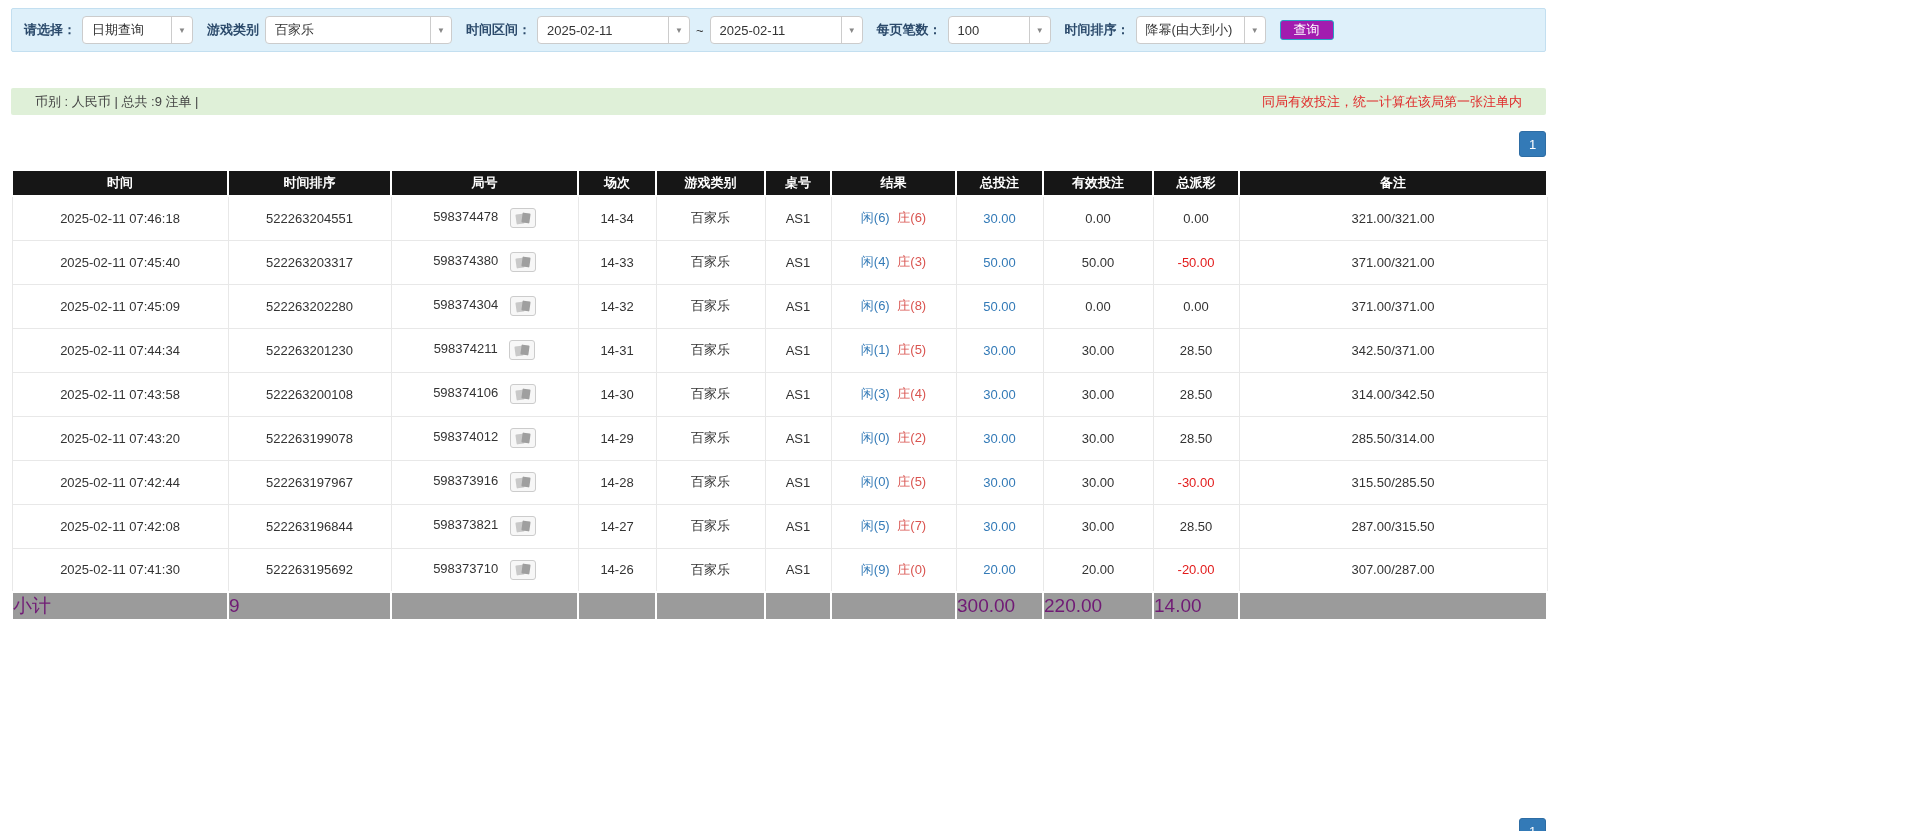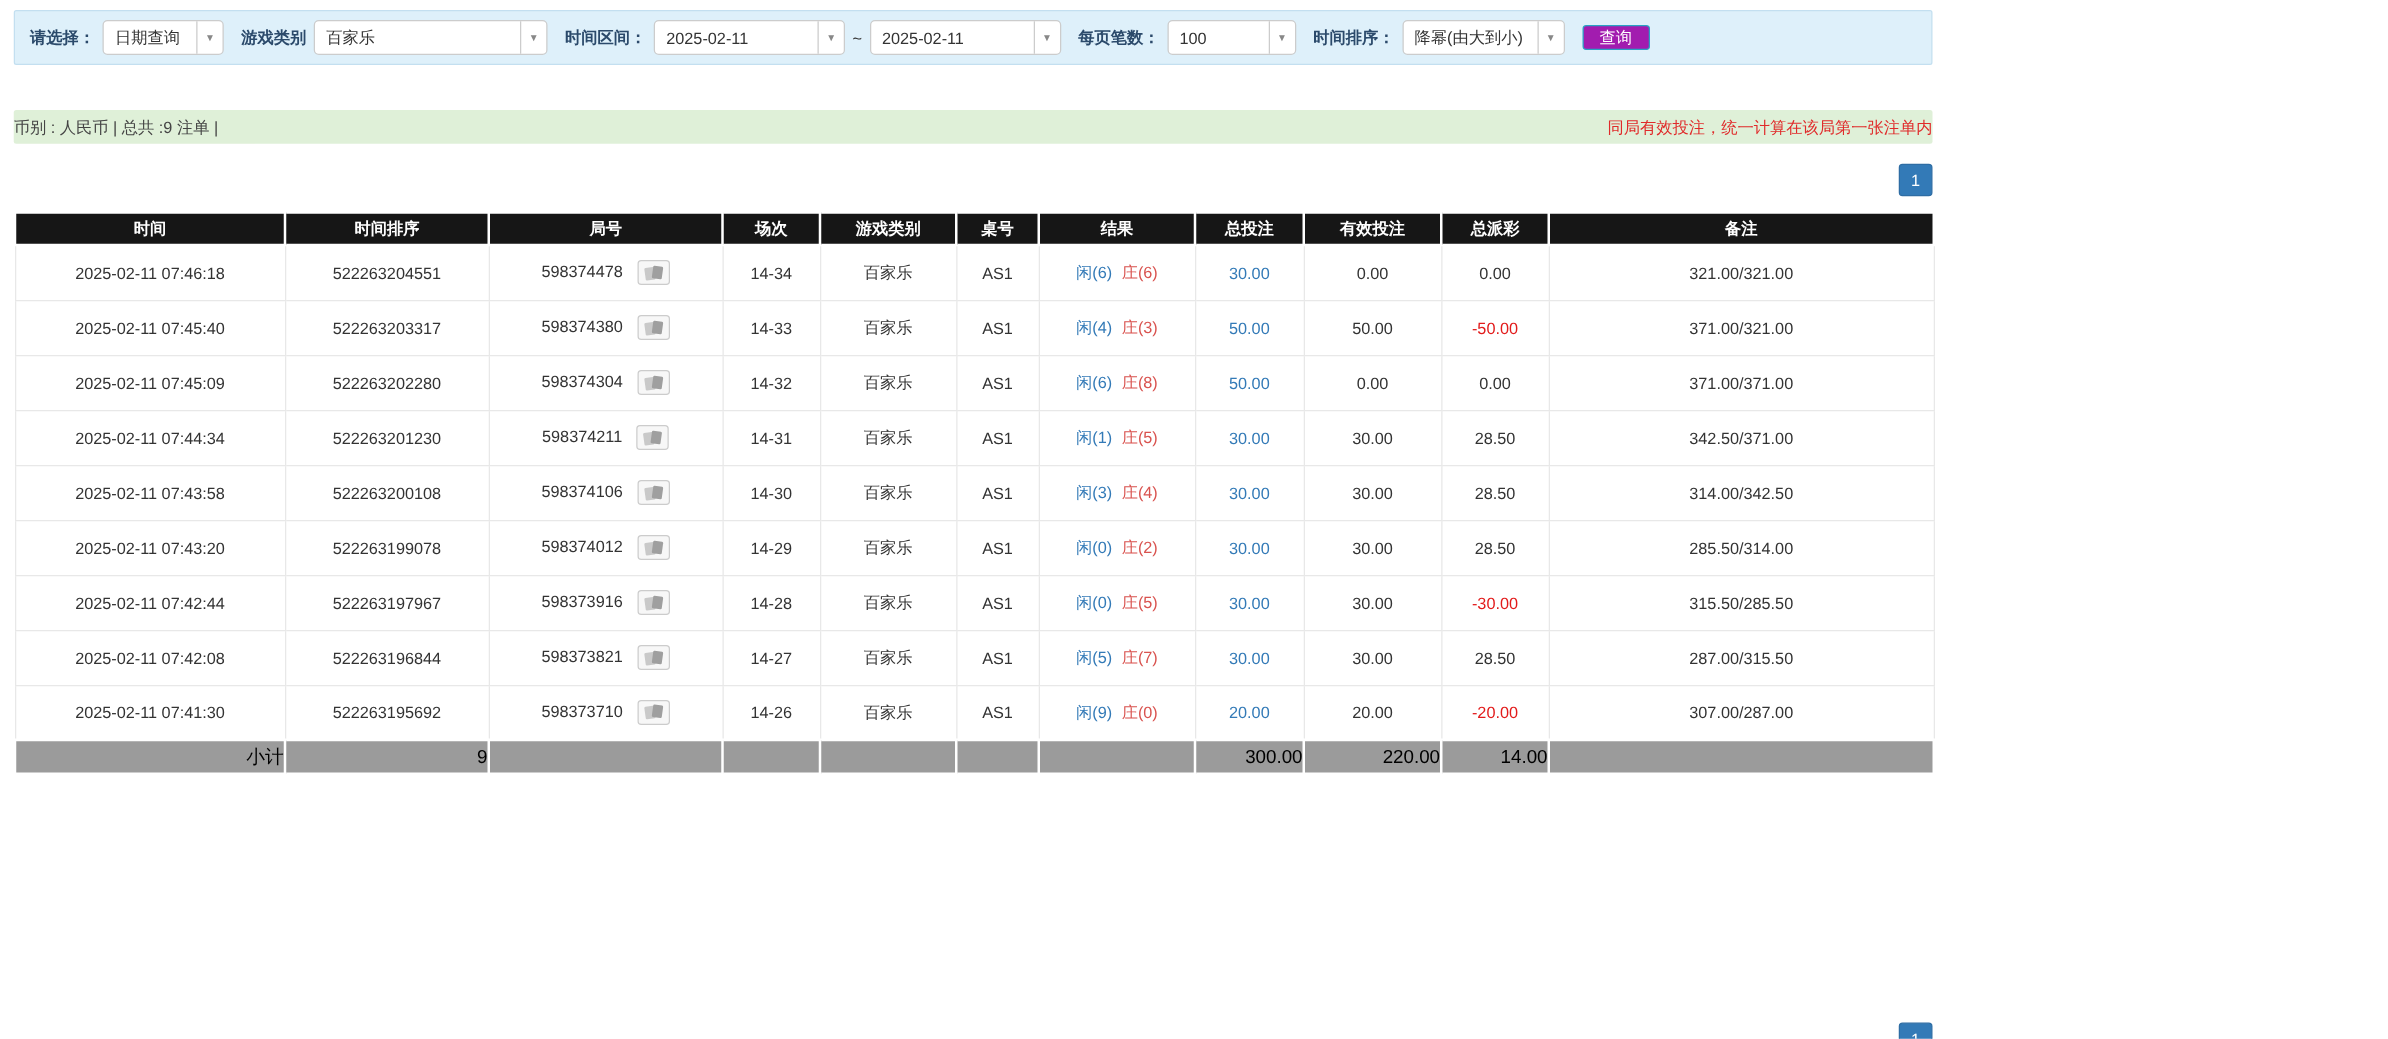--- a/index.html
+++ b/index.html
@@ -16,55 +16,55 @@
         border-radius:4px; height:28px; cursor:pointer; }
   .dd .txt { padding:0 9px; flex:1; white-space:nowrap; overflow:hidden; color:#333; }
   .dd .caret { width:21px; align-self:stretch; border-left:1px solid #ccc; display:flex;
                align-items:center; justify-content:center; color:#888; font-size:8px; }
   .tilde { margin:0 6px; color:#333; }
   .search-btn { margin-left:14px; background:#a21caf; border:1px solid #2aa1c4; color:#fff;
                 height:20px; padding:0 13px; border-radius:3px; font-size:13px; cursor:pointer; }
 
   
   .summary-bar { margin-top:36px; height:27px; background:#dff0d8; border-radius:2px;
-                 display:flex; align-items:center; justify-content:space-between; padding:0 0; }
+                 display:flex; align-items:center; justify-content:space-between; padding:0 24px; }
   .summary-left { color:#444; }
   .summary-right { color:#e02a2a;margin-left:12px; }
 
   
   .pager { display:flex; justify-content:flex-end; margin-top:16px; }
   .page-btn { min-width:27px; height:26px; background:#337ab7; border:1px solid #2e6da4;
               color:#fff; border-radius:3px; font-size:13px; cursor:pointer; }
   .pager-bottom { position:absolute; left:11px; top:818px; width:1535px;
                   display:flex; justify-content:flex-end; }
 
   
   table { width:100%; margin-top:12px; border-collapse:collapse; table-layout:fixed; }
   th { background:#161616; color:#fff; font-weight:bold; height:26px; font-size:13px;
        border:2px solid #fff; text-align:center; }
   tbody td { height:44px; text-align:center; border:1px solid #e8e8e8; background:#fff;
              font-size:13px; color:#333; white-space:nowrap; overflow:hidden; }
-  tr.footer td { background:#9b9b9b; color:#000000; border:2px solid #fff; height:27px;
-                 text-align:right; font-size:15px; }
+  tr.footer td { background:#9b9b9b; color:#701a75; border:2px solid #fff; height:27px;
+                 text-align:left; font-size:19px; }
   .amt { color:#337ab7; text-decoration:none; cursor:pointer; }
   .rp { color:#337ab7; margin-right:4px; }
   .rb { color:#d9534f; }
   .neg { color:#e21b1b; }
   .card-btn { display:inline-flex; align-items:center; justify-content:center; width:26px;
               height:20px; border:1px solid #ccc; border-radius:3px; background:#f7f7f7;
               vertical-align:middle; margin-left:8px; cursor:pointer; }
 </style>
 </head>
 <body>
 
 <div class="content">
 
   <div class="filter-bar">
     <span class="flabel first">请选择：</span>
-    <div class="dd" style="width:97px">
+    <div class="dd" style="width:111px">
       <span class="txt">日期查询</span>
       <span class="caret">▼</span>
     </div>
 
     <span class="flabel">游戏类别</span>
     <div class="dd" style="width:187px">
       <span class="txt">百家乐</span>
       <span class="caret">▼</span>
     </div>
 

